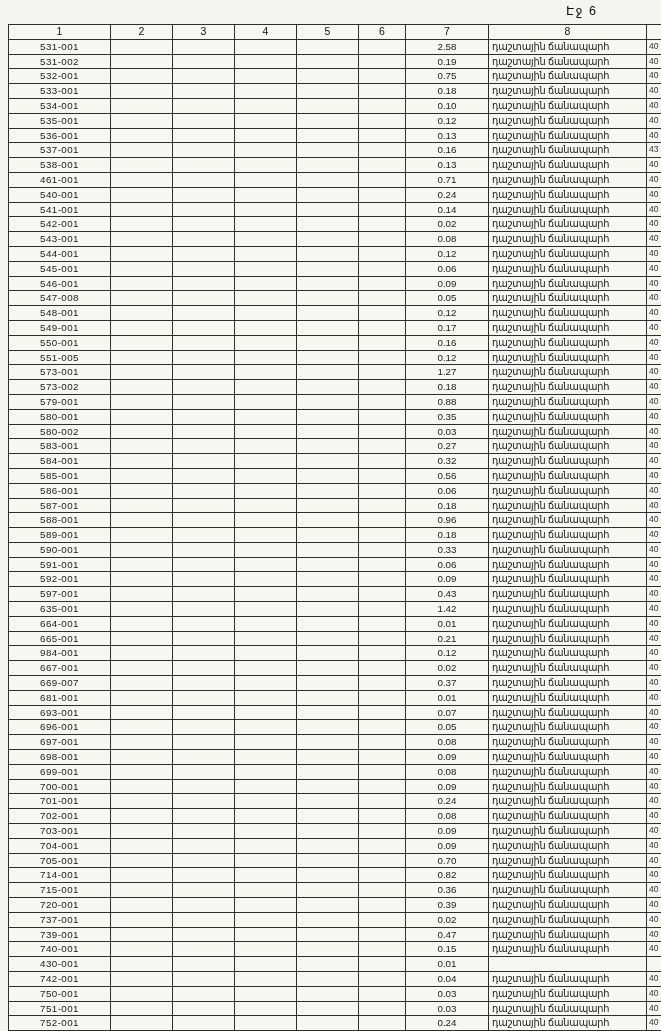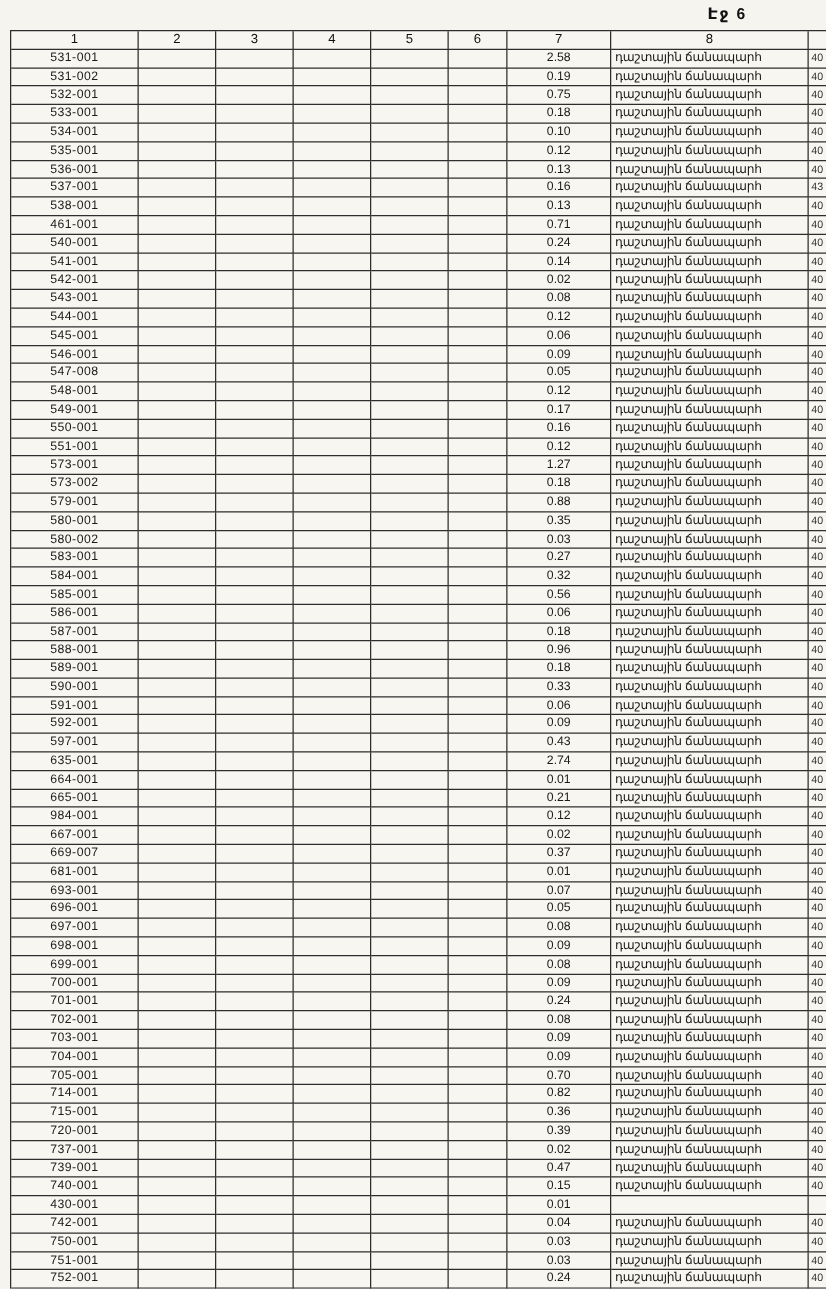--- a/index.html
+++ b/index.html
@@ -6,21 +6,21 @@
   body{
     width:661px;height:1031px;
     background:#f5f4ef;
     font-family:"Liberation Sans","DejaVu Sans",sans-serif;
     color:#1b1b1b;
     overflow:hidden;
     position:relative;
   }
   .page-title{
     position:absolute;top:3px;left:566px;
-    font-weight:bold;font-size:12.5px;letter-spacing:1.5px;
+    font-weight:normal;font-size:12.5px;letter-spacing:1.5px;
     color:#111;
   }
   .table{
     position:absolute;top:24px;left:8px;width:653px;
     border-top:1.4px solid #2e2e2e;
     border-left:1.4px solid #2e2e2e;
     background:#f7f6f1;
   }
   .tr{
     display:grid;
@@ -284,21 +284,21 @@
       <div class="td empty"></div>
       <div class="td empty"></div>
       <div class="td empty"></div>
       <div class="td empty"></div>
       <div class="td empty"></div>
       <div class="td value">0.16</div>
       <div class="td name">դաշտային ճանապարհ</div>
       <div class="td frag">40</div>
     </div>
     <div class="tr">
-      <div class="td code">551-001</div>
+      <div class="td code">551-005</div>
       <div class="td empty"></div>
       <div class="td empty"></div>
       <div class="td empty"></div>
       <div class="td empty"></div>
       <div class="td empty"></div>
       <div class="td value">0.12</div>
       <div class="td name">դաշտային ճանապարհ</div>
       <div class="td frag">40</div>
     </div>
     <div class="tr">
@@ -477,21 +477,21 @@
       <div class="td name">դաշտային ճանապարհ</div>
       <div class="td frag">40</div>
     </div>
     <div class="tr">
       <div class="td code">635-001</div>
       <div class="td empty"></div>
       <div class="td empty"></div>
       <div class="td empty"></div>
       <div class="td empty"></div>
       <div class="td empty"></div>
-      <div class="td value">2.74</div>
+      <div class="td value">1.42</div>
       <div class="td name">դաշտային ճանապարհ</div>
       <div class="td frag">40</div>
     </div>
     <div class="tr">
       <div class="td code">664-001</div>
       <div class="td empty"></div>
       <div class="td empty"></div>
       <div class="td empty"></div>
       <div class="td empty"></div>
       <div class="td empty"></div>

